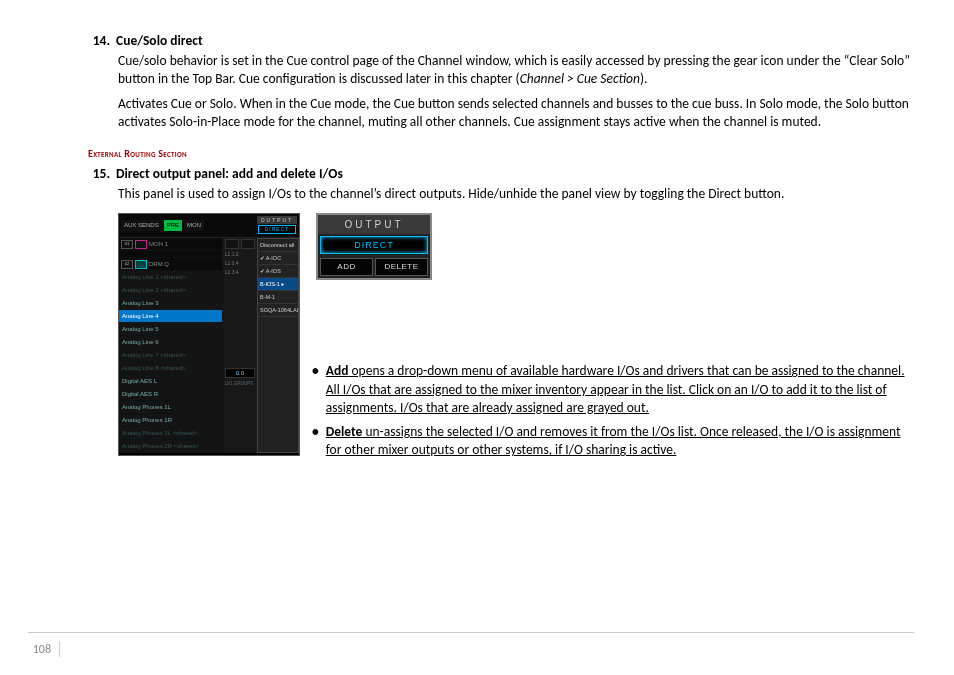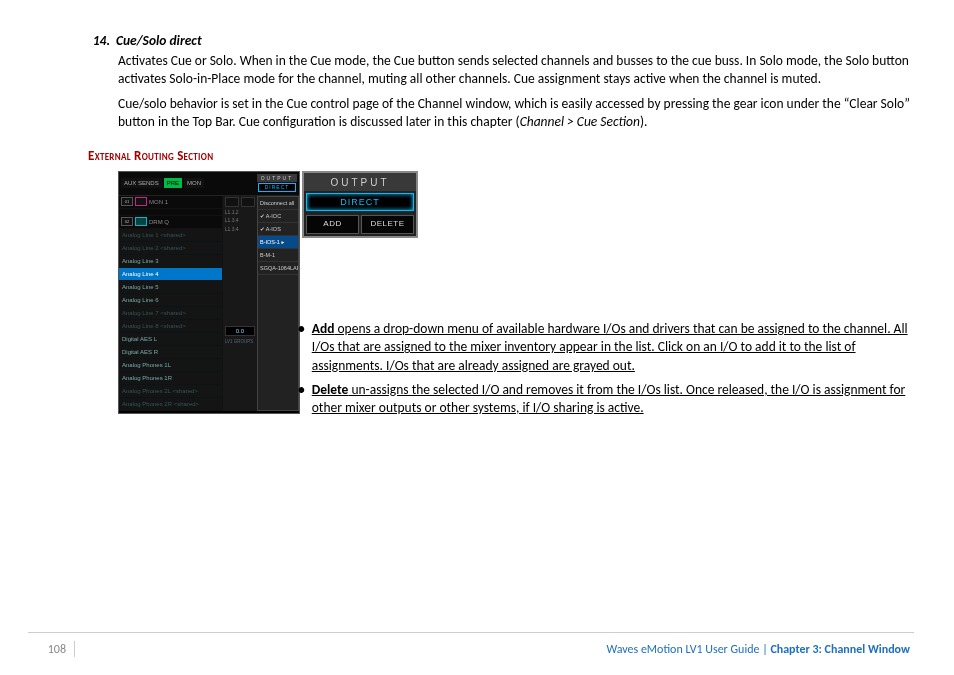--- a/index.html
+++ b/index.html
@@ -20,39 +20,38 @@
   }
   .content {
     margin-left: 60px;
     margin-right: 10px;
   }
   .item-header {
     display: flex;
     gap: 6px;
     font-weight: bold;
     margin-bottom: 2px;
-    font-style: italic;
   }
   .item-num { width: 22px; text-align: right; }
   .item-body {
     margin-left: 30px;
     margin-bottom: 10px;
   }
   .para { margin: 0 0 6px 0; }
   .section-heading {
     font-weight: bold;
     font-variant: small-caps;
-    font-size: 13px;
+    font-size: 10px;
     color: #a00000;
     margin: 16px 0 4px 0;
     letter-spacing: .3px;
   }
 
   
-  .figure-row { display: flex; margin-top: 6px; margin-left: 30px; justify-content: center; }
+  .figure-row { display: flex; gap: 14px; margin-top: 6px; margin-left: 30px; justify-content: center; }
   .left-shot { width: 180px; }
   .right-col { flex: 1; }
 
   
   .bullets { margin-top: 82px; }
   .bullet { display: flex; gap: 5px; margin-bottom: 6px; }
   .bullet .dot { font-weight: bold; margin-right: 2px; }
   .bullet .bt { flex: 1; text-decoration: underline; }
 
   
@@ -142,21 +141,21 @@
   b { font-weight: bold; }
 
   
   .footer {
     position: absolute;
     bottom: 18px;
     left: 0;
     right: 0;
     display: flex;
     align-items: center;
-    padding: 0 44px;
+    padding: 0 29px;
     font-size: 12px;
   }
   .footer .pnum {
     color: #888;
     width: 22px;
     border-right: 1px solid #ccc;
     padding-right: 8px;
     text-align: right;
   }
   .footer .guide {
@@ -179,28 +178,35 @@
 <body>
 
 <div class="page">
   <div class="content">
 
     <div class="item-header">
       <span class="item-num">14.</span>
       <span><b>Cue/Solo direct</b></span>
     </div>
     <div class="item-body">
-      <p class="para">Activates Cue or Solo. When in the Cue mode, the Cue button sends selected channels and busses to the cue buss. In Solo mode, the Solo button activates Solo-in-Place mode for the channel, muting all other channels. Cue assignment stays active when the channel is muted.</p>
       <p class="para">
         <span>Cue/solo behavior is set in the Cue control page of the Channel window, which is easily accessed by pressing the gear icon under the “Clear Solo” button in the Top Bar. Cue configuration is discussed later in this chapter (</span><span class="italic">Channel &gt; Cue Section</span><span>).</span>
       </p>
+      <p class="para">Activates Cue or Solo. When in the Cue mode, the Cue button sends selected channels and busses to the cue buss. In Solo mode, the Solo button activates Solo-in-Place mode for the channel, muting all other channels. Cue assignment stays active when the channel is muted.</p>
     </div>
 
     <div class="section-heading">External Routing Section</div>
 
+    <div class="item-header">
+      <span class="item-num">15.</span>
+      <span><b>Direct output panel: add and delete I/Os</b></span>
+    </div>
+    <div class="item-body">
+      <p class="para">This panel is used to assign I/Os to the channel’s direct outputs. Hide/unhide the panel view by toggling the Direct button.</p>
+    </div>
 
     <div class="figure-row">
 
       <div class="left-shot">
         <div class="big-shot">
           <div class="toprow">
             <span class="badge">AUX SENDS</span>
             <span class="badge green">PRE</span>
             <span class="badge">MON</span>
             <div style="margin-left:auto;width:40px;">
@@ -285,17 +291,14 @@
           </div>
         </div>
       </div>
     </div>
 
   </div>
 
   <div class="footer-rule"></div>
   <div class="footer">
     <span class="pnum">108</span>
-    <span class="guide">
-      <span>Waves eMotion LV1 User Guide</span><span> | </span><span class="chap">Chapter 3: Channel Window</span>
-    </span>
   </div>
 </div>
 
 </body></html>

